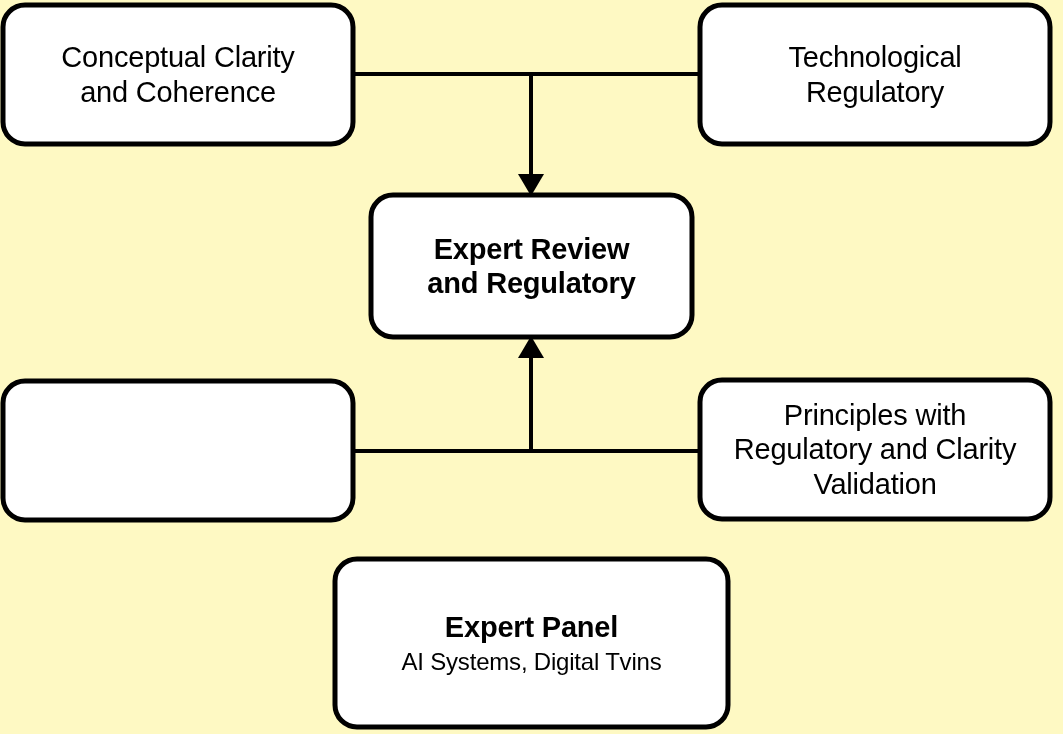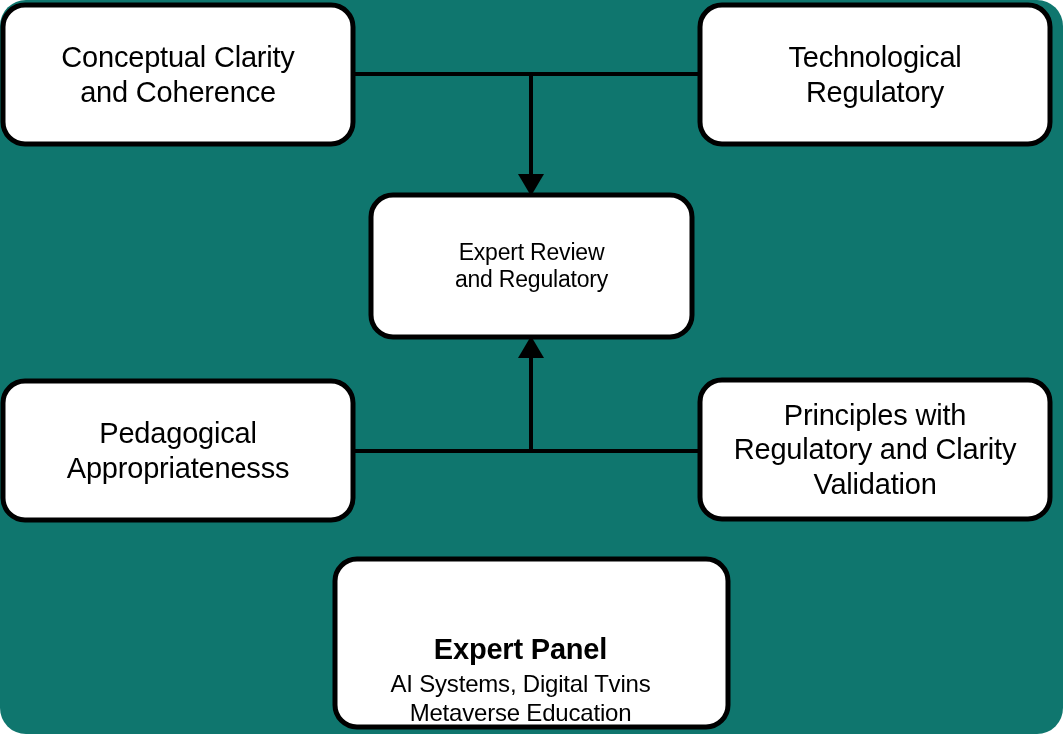--- a/index.html
+++ b/index.html
@@ -10,22 +10,21 @@
   body {
     width: 1063px;
     height: 734px;
     font-family: "Liberation Sans", sans-serif;
     overflow: hidden;
   }
   #diagram {
     position: relative;
     width: 1063px;
     height: 734px;
-    background: #0f766e;
-    border-radius: 26px;
+    background: #fef9c3;
   }
   svg.layer {
     position: absolute;
     left: 0;
     top: 0;
     width: 1063px;
     height: 734px;
   }
   .node-box {
     fill: #ffffff;
@@ -49,21 +48,21 @@
     text-align: center;
     color: #000000;
     line-height: 1.18;
     pointer-events: none;
   }
   .label .line {
     display: block;
     white-space: nowrap;
   }
   .t-normal { font-weight: 400; font-size: 29px; letter-spacing: -0.2px; }
-  .t-bold   { font-weight: 400; font-size: 23px; letter-spacing: -0.2px; }
+  .t-bold   { font-weight: 700; font-size: 29px; letter-spacing: -0.2px; }
   .t-panel-title { font-weight: 700; font-size: 29px; margin-bottom: 4px; letter-spacing: -0.2px; }
   .t-panel-item  { font-weight: 400; font-size: 24px; letter-spacing: -0.2px; }
 </style>
 </head>
 <body>
 
 <div id="diagram">
 
   <svg class="layer" viewBox="0 0 1063 734">
 
@@ -93,30 +92,25 @@
   <div class="label" style="left:700px; top:5px;  width:350px; height:139px;">
     <span class="line t-normal">Technological</span>
     <span class="line t-normal">Regulatory</span>
   </div>
 
   <div class="label" style="left:371px; top:195px; width:321px; height:142px;">
     <span class="line t-bold">Expert Review</span>
     <span class="line t-bold">and Regulatory</span>
   </div>
 
-  <div class="label" style="left:3px; top:381px; width:350px; height:139px;">
-    <span class="line t-normal">Pedagogical</span>
-    <span class="line t-normal">Appropriatenesss</span>
-  </div>
 
   <div class="label" style="left:700px; top:380px; width:350px; height:139px;">
     <span class="line t-normal">Principles with</span>
     <span class="line t-normal">Regulatory and Clarity</span>
     <span class="line t-normal">Validation</span>
   </div>
 
-  <div class="label" style="left:324px; top:559px; width:393px; height:168px;justify-content:flex-end;">
+  <div class="label" style="left:335px; top:559px; width:393px; height:168px;">
     <span class="line t-panel-title">Expert Panel</span>
     <span class="line t-panel-item">AI Systems, Digital Tvins</span>
-    <span class="line t-panel-item">Metaverse Education</span>
   </div>
 
 </div>
 
 </body></html>

